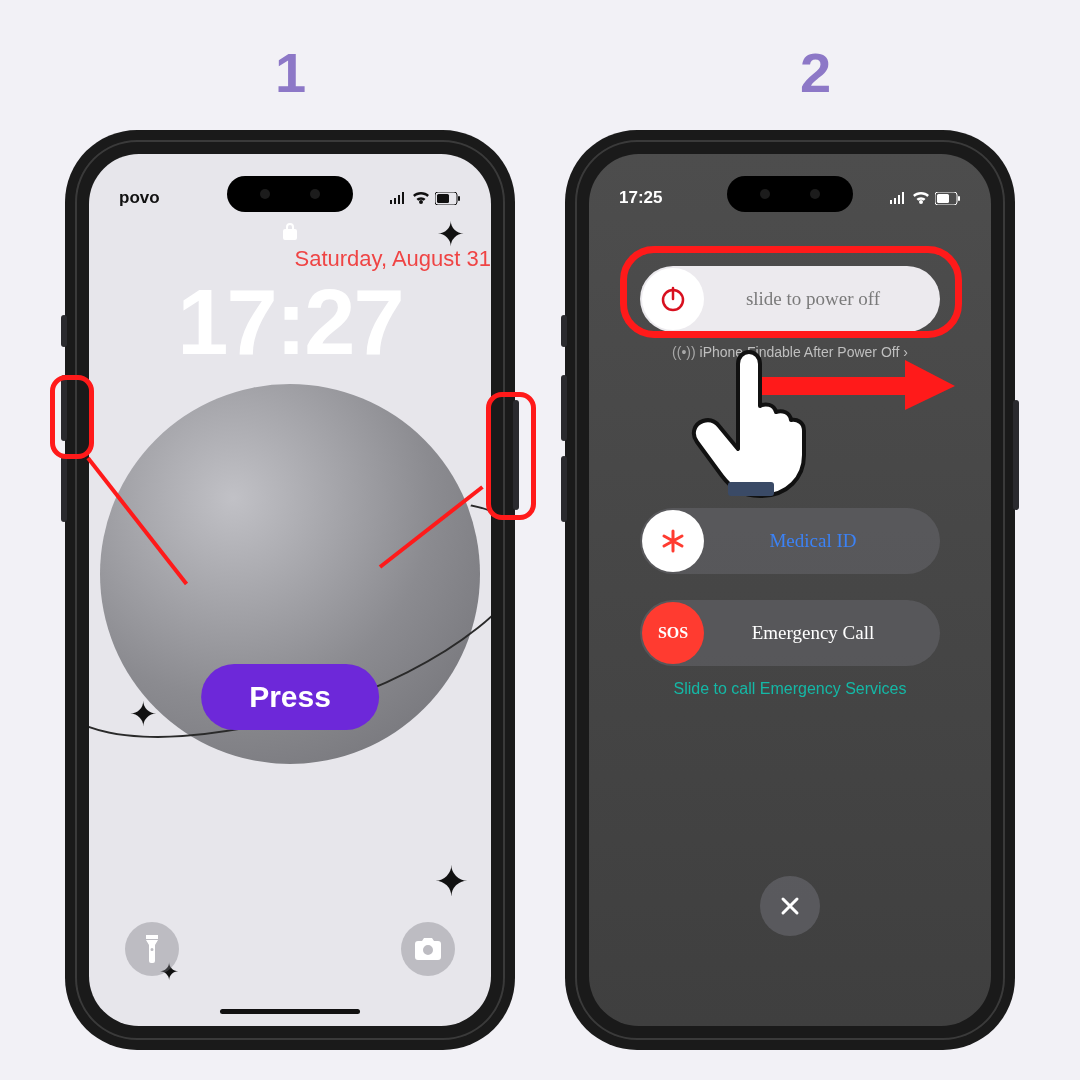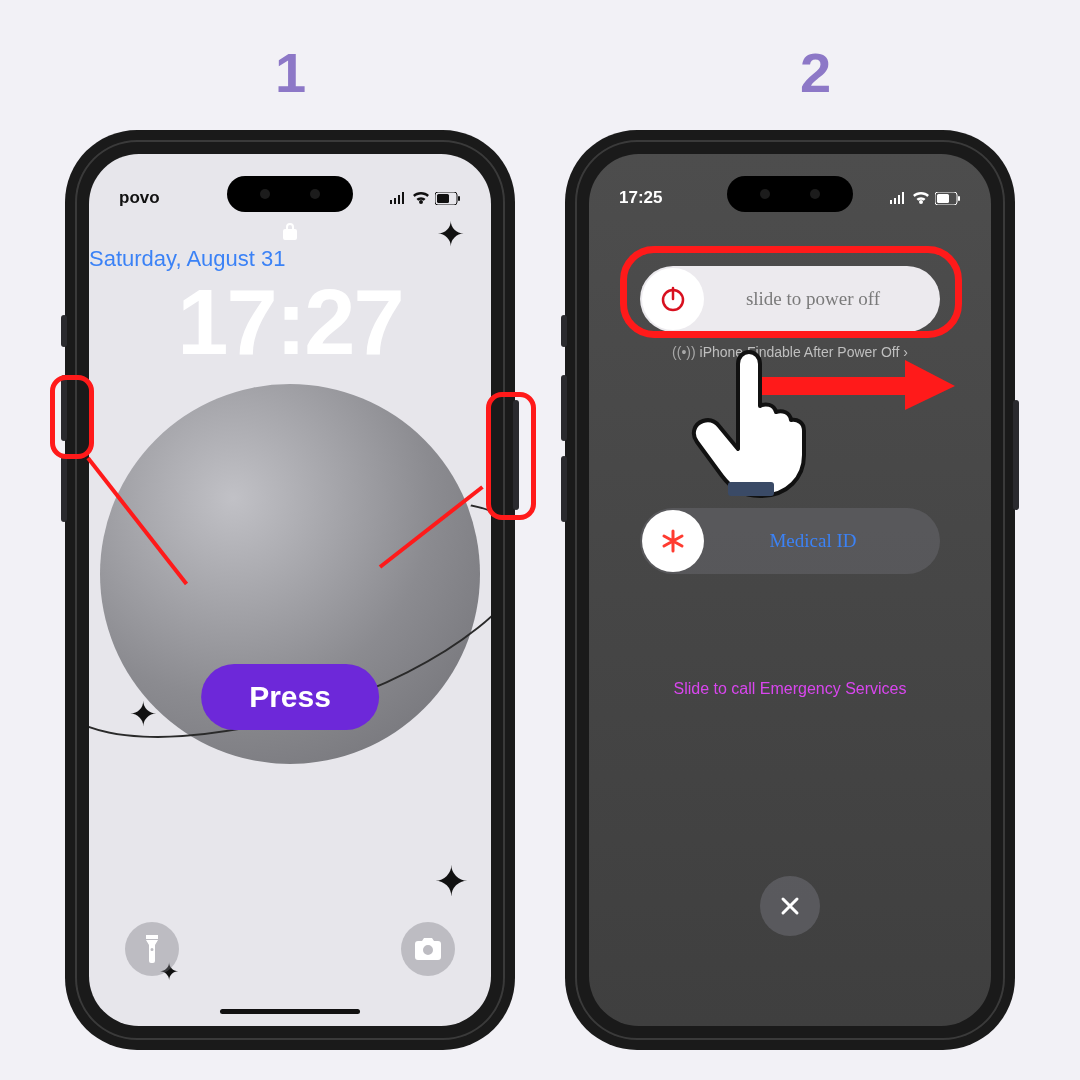--- a/index.html
+++ b/index.html
@@ -104,22 +104,22 @@
     color: #111;
     font-size: 17px;
     font-weight: 600;
     z-index: 40;
   }
   .status-bar.light { color: #fff; }
   .status-icons { display: flex; gap: 6px; align-items: center; }
   .lock-date {
     position: absolute;
     top: 92px; left: 0; right: 0;
-    text-align: left;
-    color: #3b82f6;
+    text-align: right;
+    color: #ef4444;
     font-size: 22px;
     font-weight: 500;
     z-index: 30;
   }
   .lock-time {
     position: absolute;
     top: 116px; left: 0; right: 0;
     text-align: center;
     color: #fff;
     font-size: 92px;
@@ -182,21 +182,21 @@
     position: absolute;
     top: 190px; left: 0; right: 0;
     text-align: center;
     color: #bfbfbf;
     font-size: 14px;
   }
   .sos-hint {
     position: absolute;
     top: 526px; left: 0; right: 0;
     text-align: center;
-    color: #d946ef;
+    color: #14b8a6;
     font-size: 16px;
   }
   .cancel-btn {
     position: absolute;
     bottom: 90px; left: 50%;
     transform: translateX(-50%);
     width: 60px; height: 60px;
     border-radius: 50%;
     background: rgba(120,120,128,0.45);
     display: flex; align-items: center; justify-content: center;
@@ -361,20 +361,24 @@
 
     <div class="slider medical">
       <div class="slider-knob">
         <svg width="26" height="26" viewBox="0 0 26 26">
           <path stroke="#ff3b30" stroke-width="3" stroke-linecap="round" d="M13 3v20M4 8l18 10M4 18l18-10"></path>
         </svg>
       </div>
       <span class="slider-label">Medical ID</span>
     </div>
 
+    <div class="slider sos">
+      <div class="slider-knob">SOS</div>
+      <span class="slider-label">Emergency Call</span>
+    </div>
 
     <div class="sos-hint">Slide to call Emergency Services</div>
 
     <div class="cancel-btn">
       <svg width="22" height="22" viewBox="0 0 22 22">
         <path stroke="#fff" stroke-width="3" stroke-linecap="round" d="M4 4l14 14M18 4L4 18"></path>
       </svg>
     </div>
   </div>
 </div>

